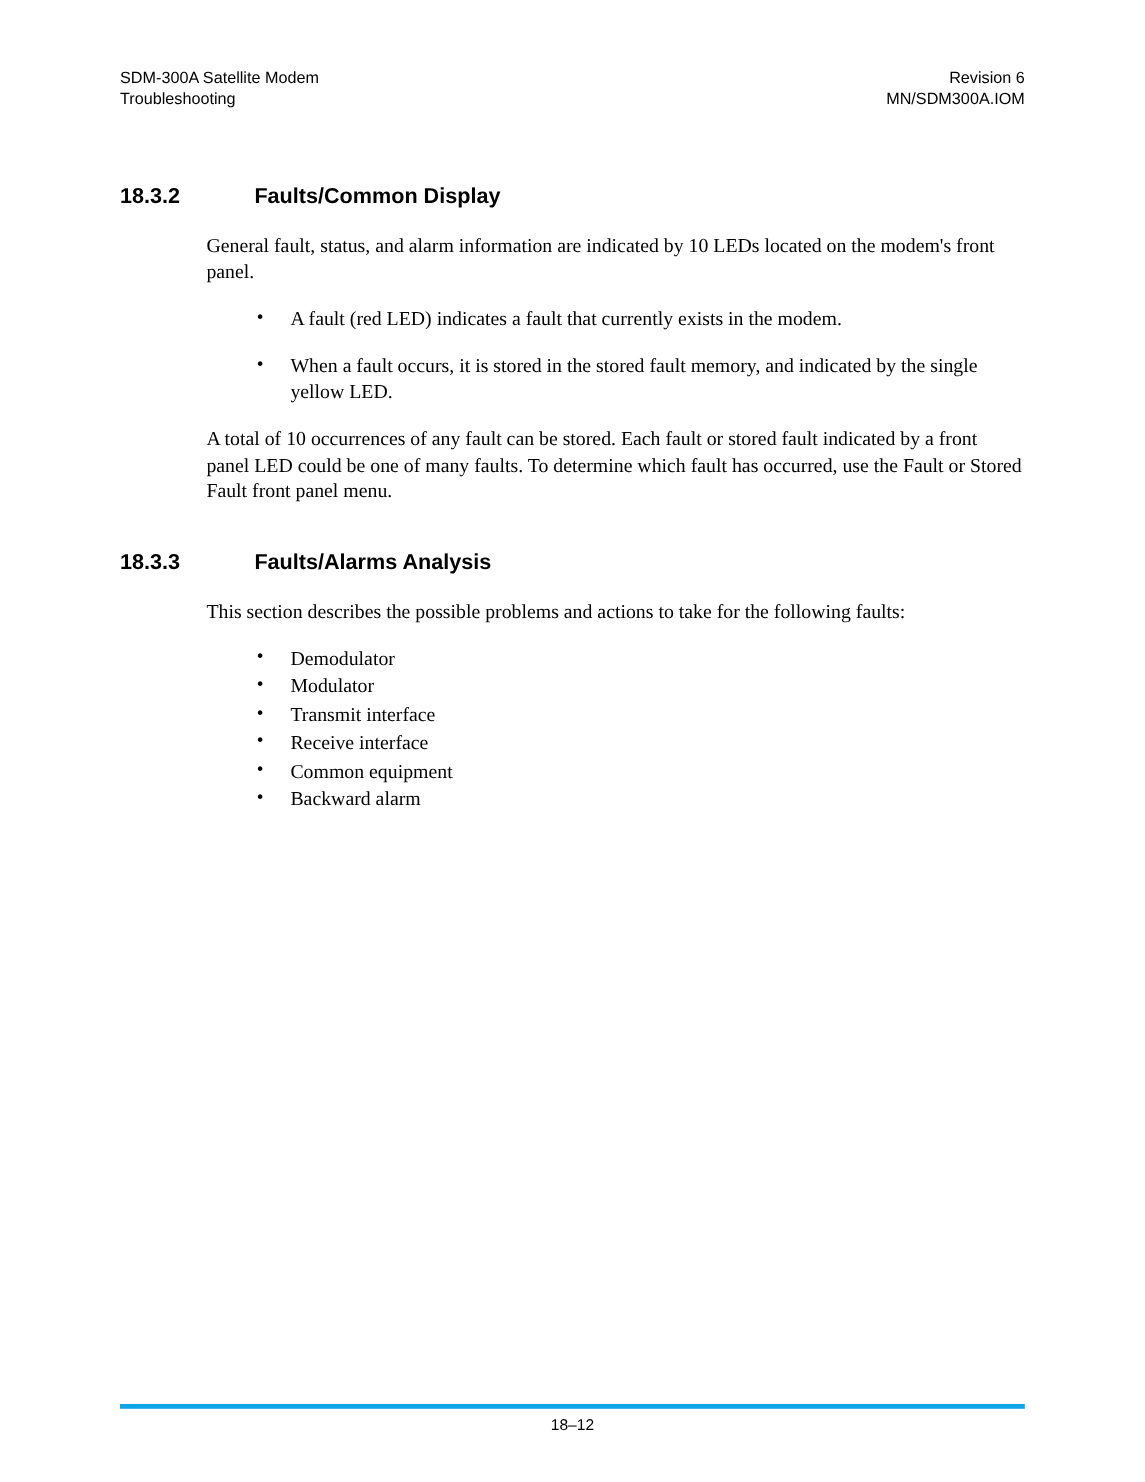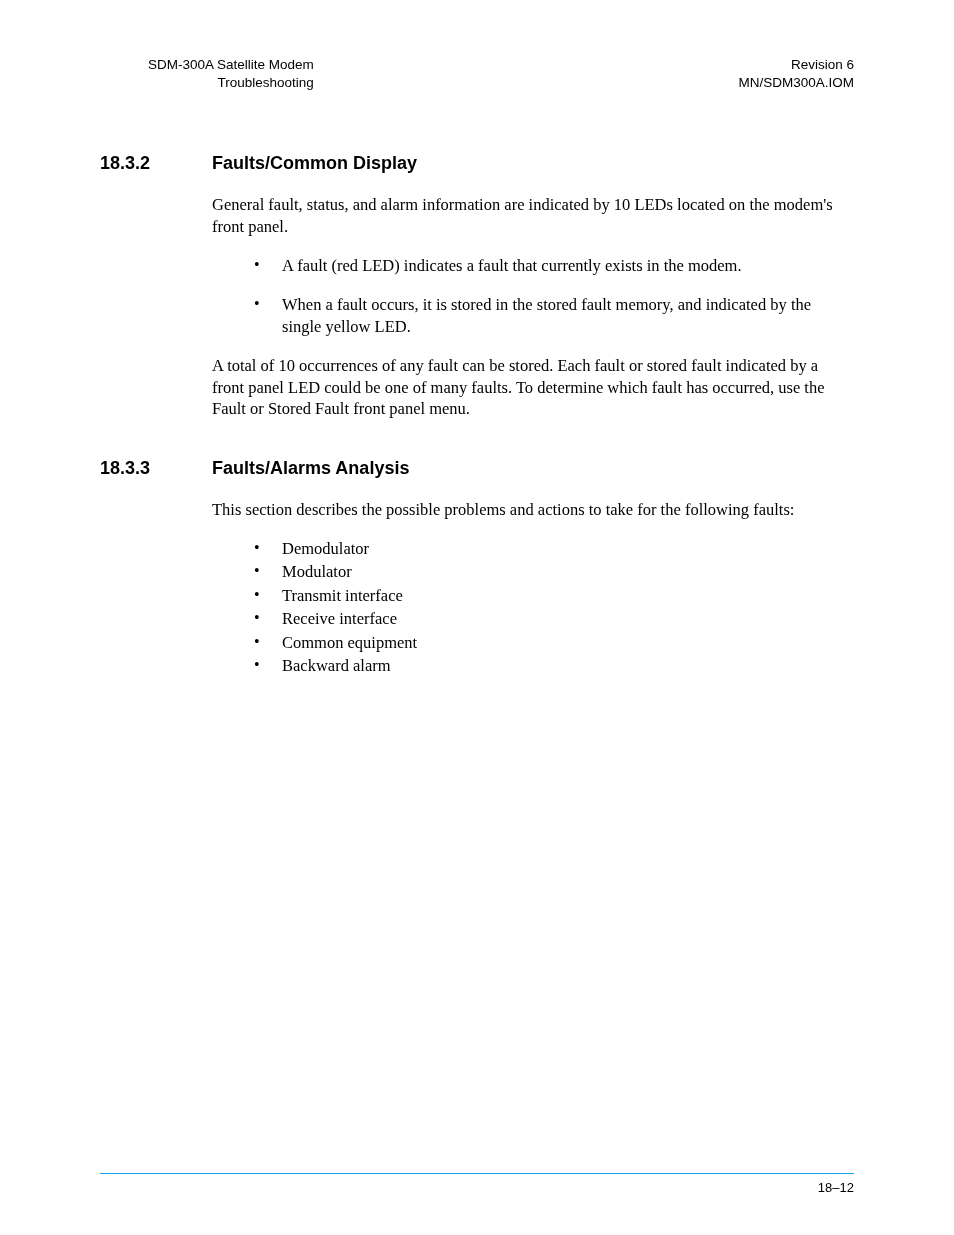--- a/index.html
+++ b/index.html
@@ -17,39 +17,39 @@
       position: relative;
     }
     .hdr {
       display: flex;
       justify-content: space-between;
       font-family: Arial, Helvetica, sans-serif;
       font-size: 13.5px;
       line-height: 1.3;
       margin-bottom: 62px;
     }
-    .hdr .left { text-align: right; margin-left: 48px; }
+    .hdr .left { text-align: left; }
     .hdr .right { text-align: right; }
     .section-row {
       display: flex;
       margin-bottom: 20px;
     }
     .section-num {
       width: 112px;
       flex-shrink: 0;
       font-family: Arial, Helvetica, sans-serif;
       font-weight: bold;
       font-size: 18px;
     }
     .section-title {
       font-family: Arial, Helvetica, sans-serif;
       font-weight: bold;
       font-size: 18px;
     }
-    .body-block { margin-left: 112px; }
+    .body-block { margin-left: 72px; }
     .para {
       font-size: 16.5px;
       line-height: 1.3;
       margin-bottom: 18px;
     }
     ul.bullets {
       list-style: none;
       padding: 0;
       margin: 0 0 8px 0;
     }
@@ -68,22 +68,22 @@
       font-size: 16px;
     }
     ul.tight { margin-bottom: 0; }
     ul.tight > li { margin-bottom: 2px; }
     .section-gap { height: 20px; }
     .footer {
       position: absolute;
       left: 100px;
       right: 100px;
       bottom: 40px;
-      border-top: 1px solid #0ea5e9;
-      text-align: right;
+      border-top: 4px solid #0ea5e9;
+      text-align: center;
       font-family: Arial, Helvetica, sans-serif;
       font-size: 13px;
       padding-top: 6px;
     }
   </style>
 </head>
 <body>
 
 <div class="page">
 

